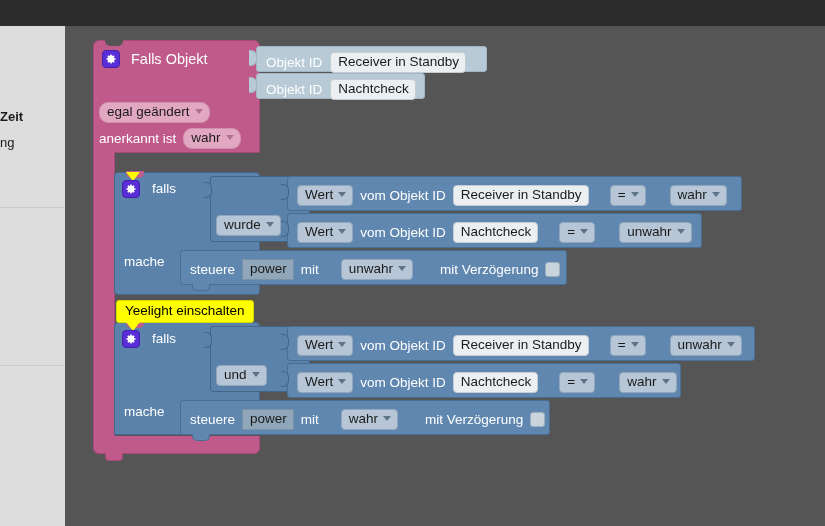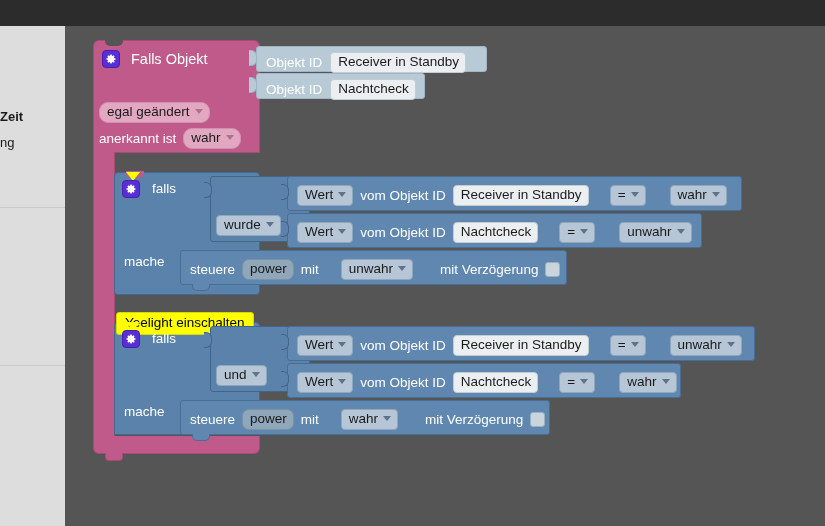--- a/index.html
+++ b/index.html
@@ -62,21 +62,21 @@
     border-radius: 9px;
   }
   .fld.white {
     background: #eceff1;
     border: 1px solid #c3ccd2;
     border-radius: 4px;
   }
   .fld.dkpill {
     background: #90a6b9;
     border: 1px solid #7b92a6;
-    border-radius: 7px;
+    border-radius: 0;
   }
   .caret {
     width: 0; height: 0; display: inline-block;
     border-left: 4px solid transparent;
     border-right: 4px solid transparent;
     border-top: 5px solid #5e7388;
     margin-left: 1px;
   }
   .fld.pink .caret { border-top-color: #b2708c; }
 
@@ -309,21 +309,21 @@
       <span class="caret"></span>
     </span>
     <span style="display:inline-block; width:13px;"></span>
     <span class="lbl">mit Verzögerung</span>
     <span class="cbox"></span>
   </div>
 
   <div class="blue" style="left:114px; top:322px; width:146px; height:113px; border-radius:4px 4px 0 0;"></div>
   <div style="position:absolute; left:126px; top:321px; width:18px; height:7px; background:#bf5a8a; border-radius:0 0 5px 5px;"></div>
 
-  <div class="comment" style="left:116px; top:300px;margin-top:12px;">Yeelight einschalten</div>
+  <div class="comment" style="left:116px; top:300px;">Yeelight einschalten</div>
   <div class="comment-tail" style="left:126px; top:322px;"></div>
 
   <div class="blk row" style="left:122px; top:330px; gap:12px;">
     <span class="gear">
       <svg width="12" height="12" viewBox="0 0 24 24">
         <path fill="#ffffff" d="M12 8.2a3.8 3.8 0 100 7.6 3.8 3.8 0 000-7.6zm0 5.9a2.1 2.1 0 110-4.2 2.1 2.1 0 010 4.2z"></path>
         <path fill="#ffffff" d="M21 13.3v-2.6l-2.3-.4a6.9 6.9 0 00-.8-1.9l1.3-1.9-1.8-1.8-1.9 1.3a6.9 6.9 0 00-1.9-.8L13.3 3h-2.6l-.4 2.2a6.9 6.9 0 00-1.9.8L6.5 4.7 4.7 6.5l1.3 1.9a6.9 6.9 0 00-.8 1.9L3 10.7v2.6l2.2.4c.2.7.5 1.3.8 1.9l-1.3 1.9 1.8 1.8 1.9-1.3c.6.3 1.2.6 1.9.8l.4 2.2h2.6l.4-2.2c.7-.2 1.3-.5 1.9-.8l1.9 1.3 1.8-1.8-1.3-1.9c.3-.6.6-1.2.8-1.9L21 13.3z"></path>
       </svg>
     </span>
     <span class="lbl">falls</span>

